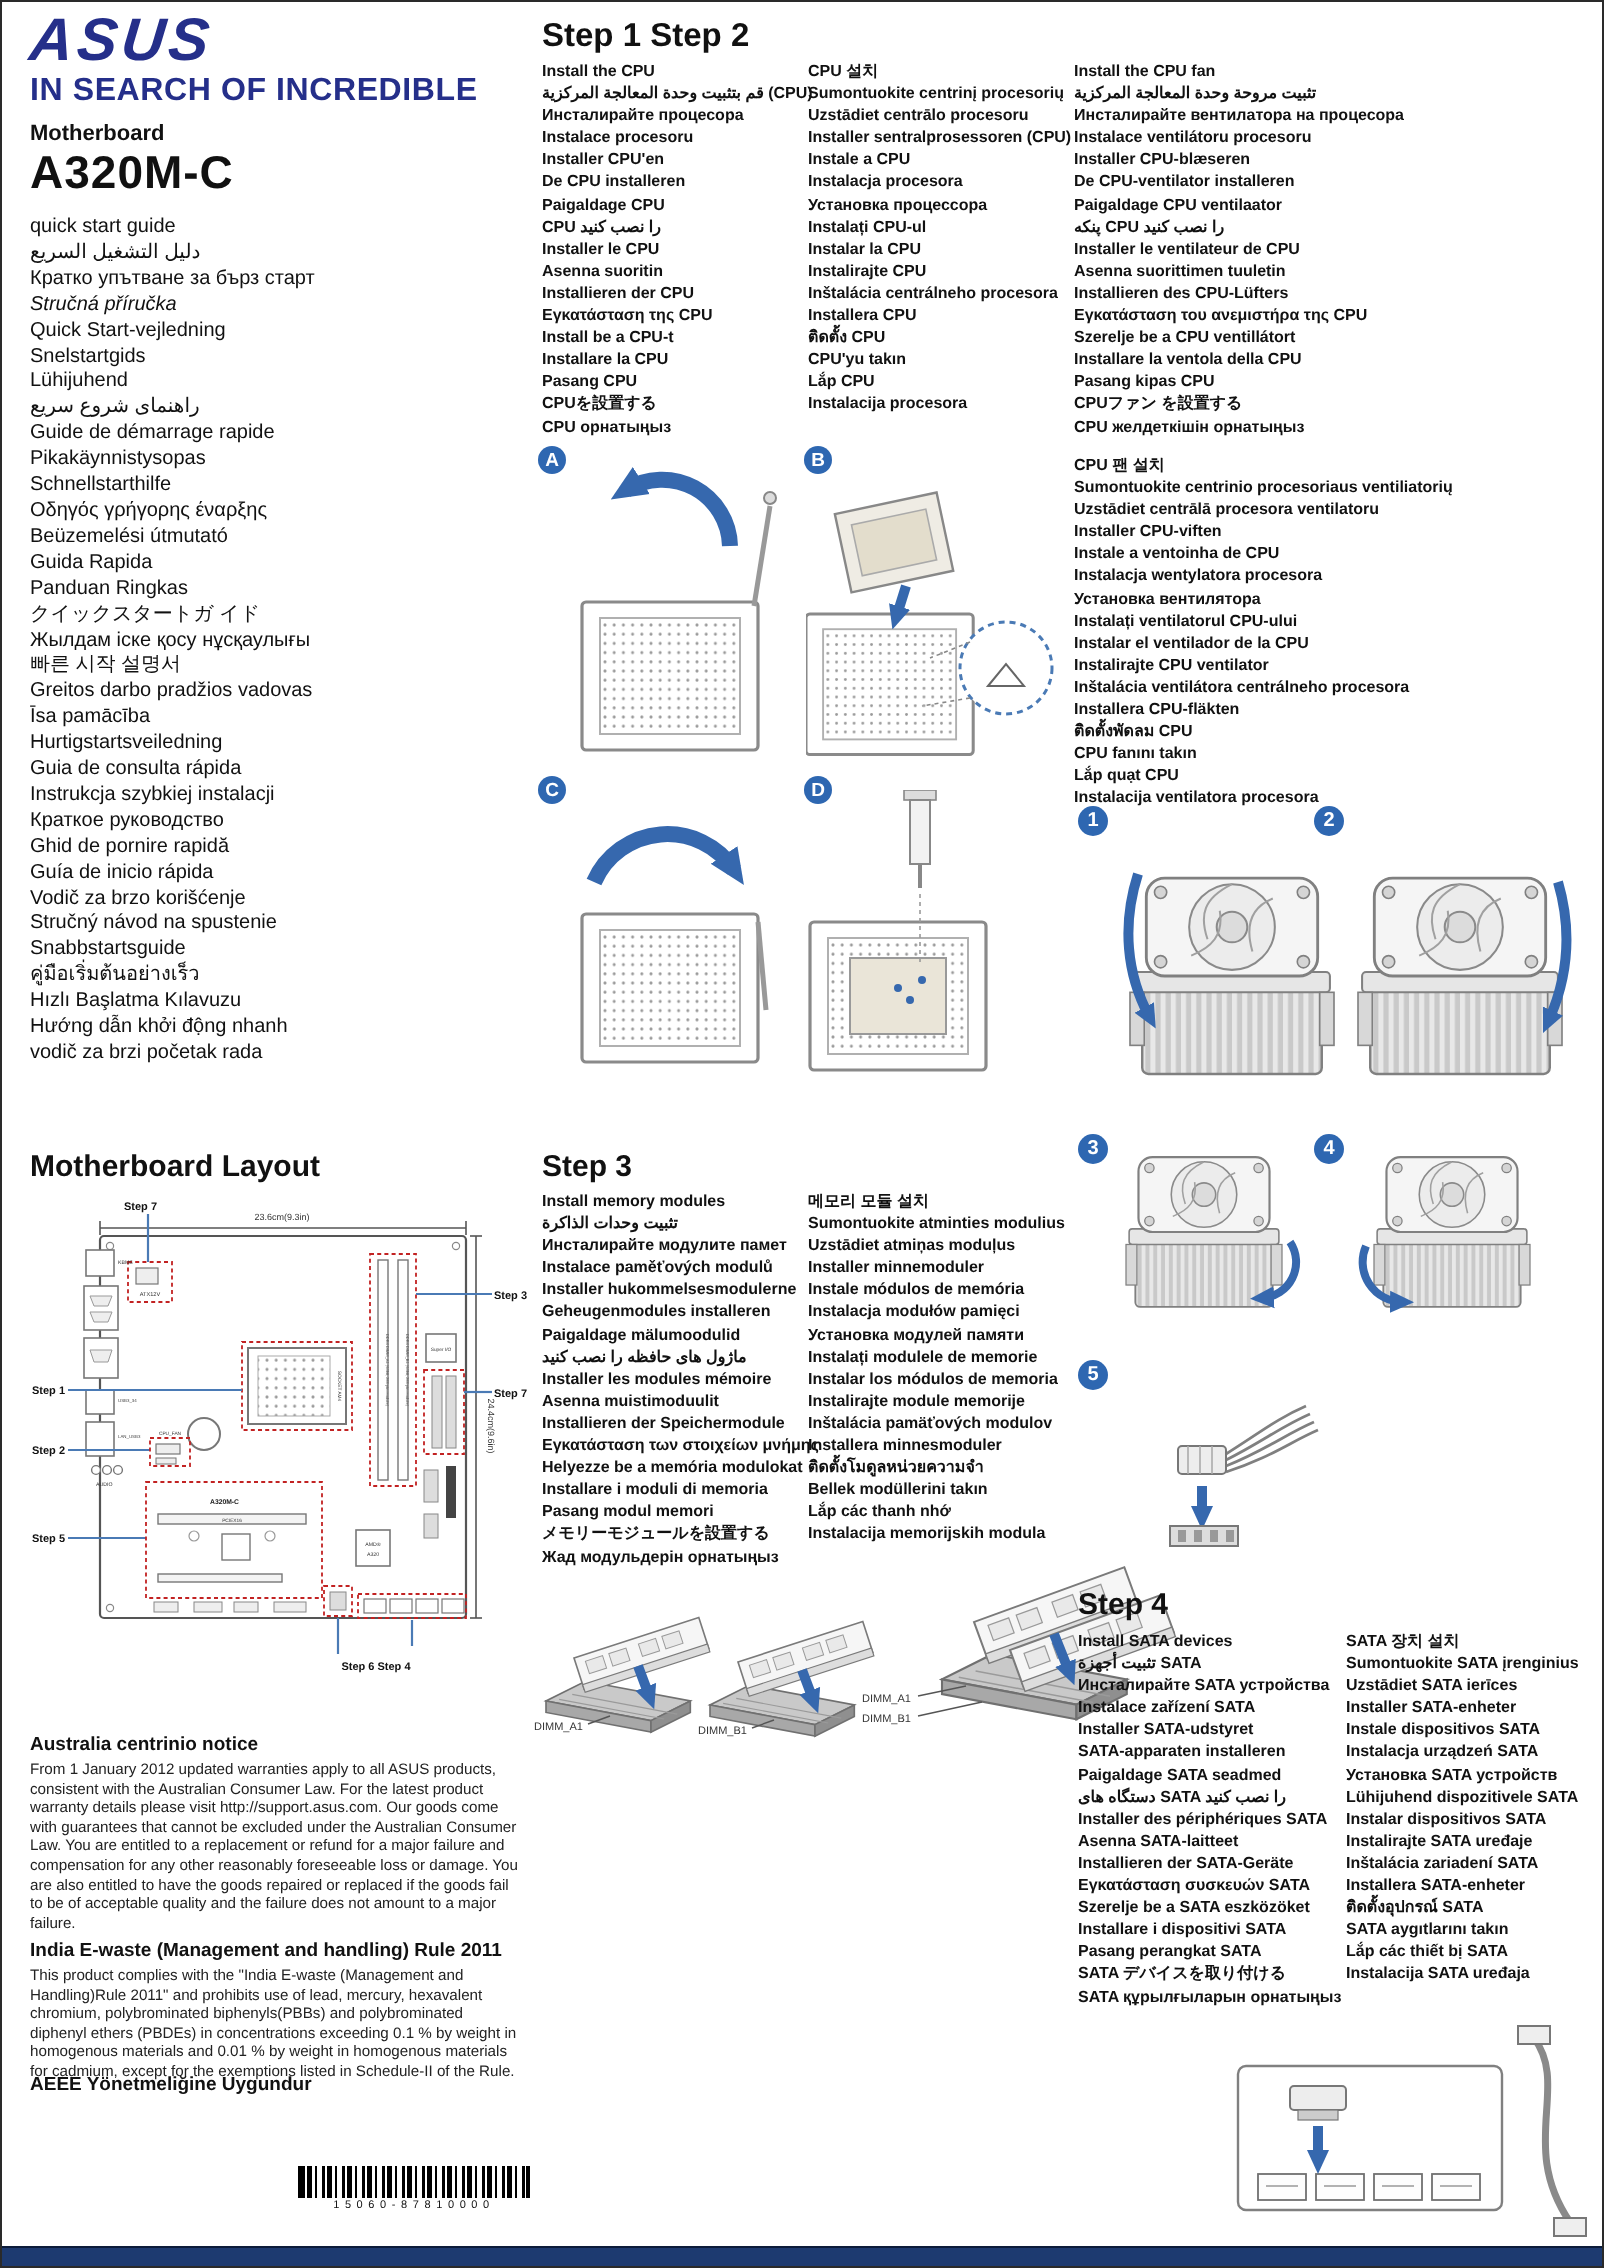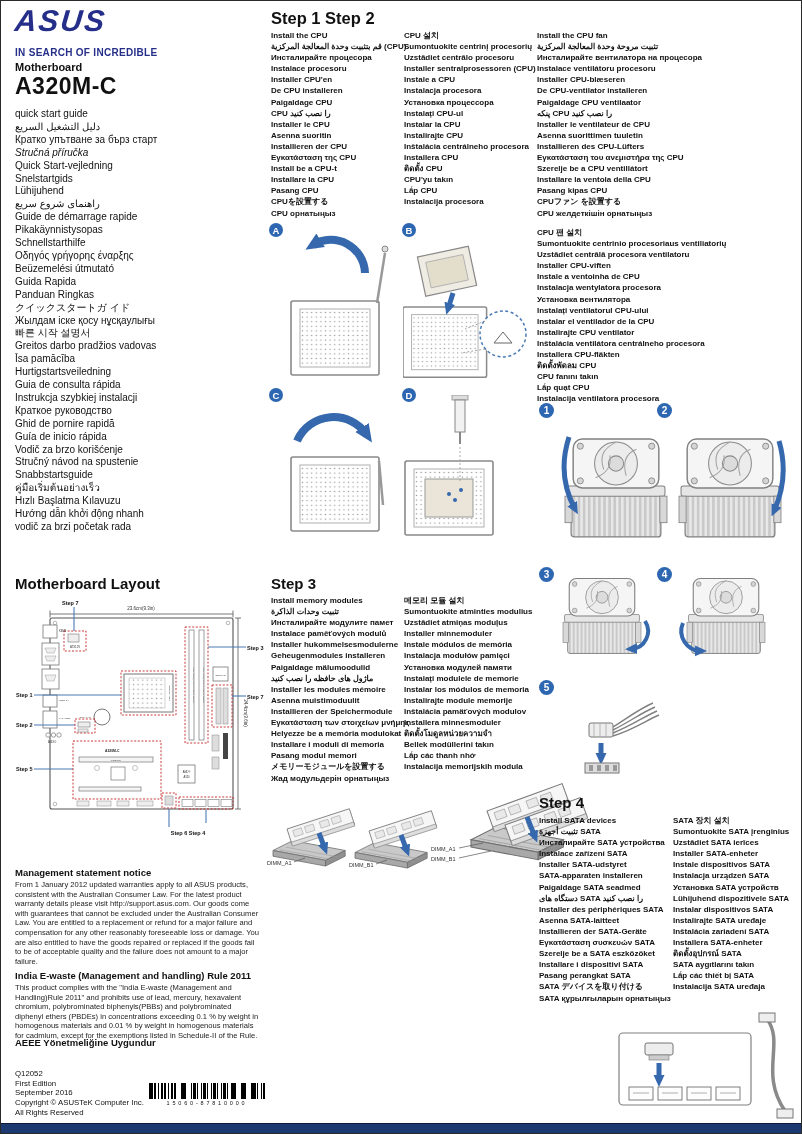--- a/index.html
+++ b/index.html
@@ -1,21 +1,21 @@
 <!DOCTYPE html>
 <html><head>
 <meta charset="utf-8">
 <style>
   html,body{margin:0;padding:0;background:#fff}
   .page{position:relative;width:802px;height:1134px;background:#fff;border:1px solid #2a2a2a;
         box-sizing:border-box;font-family:"Liberation Sans",sans-serif;color:#111;overflow:hidden}
   .abs{position:absolute}
   .logo{font-size:30px;font-weight:800;font-style:italic;letter-spacing:2px;color:#252f8a;
         line-height:28px;transform:skewX(-6deg)}
-  .tag{font-size:10px;font-weight:700;color:#252f8a;letter-spacing:0.3px;margin-top:12px}
+  .tag{font-size:16px;font-weight:700;color:#252f8a;letter-spacing:0.3px;margin-top:2px}
   .mbl{font-size:11px;font-weight:700}
   .model{font-size:23px;font-weight:700;letter-spacing:0.5px}
   .lang{font-size:10px;line-height:12.9px;white-space:nowrap}
   .lang>div:nth-child(4){font-style:italic}
   .lang>div:nth-child(20){}
   .h1{font-size:16.5px;font-weight:700}
   .h2{font-size:15px;font-weight:700}
   .col{font-size:8px;font-weight:700;line-height:11.1px;white-space:nowrap}
   .circ,.circ2{border-radius:50%;background:#2e67b1;color:#fff;font-weight:700;
         display:flex;align-items:center;justify-content:center}
@@ -244,33 +244,26 @@
     <rect x="172" y="202" width="54" height="12" class="rd"></rect>
     <rect x="175" y="204.5" width="11" height="7" fill="#fff" stroke="#777" stroke-width="0.6"></rect>
     <rect x="188" y="204.5" width="11" height="7" fill="#fff" stroke="#777" stroke-width="0.6"></rect>
     <rect x="201" y="204.5" width="11" height="7" fill="#fff" stroke="#777" stroke-width="0.6"></rect>
     <rect x="214" y="204.5" width="11" height="7" fill="#fff" stroke="#777" stroke-width="0.6"></rect>
     <line x1="162" y1="214" x2="162" y2="232" class="cl"></line>
     <line x1="199" y1="215" x2="199" y2="228" class="cl"></line>
     <text x="181" y="240" text-anchor="middle" class="lbl">Step 6 Step 4</text>
   </svg>
 
-  <div class="abs notice-h" style="left:14px;top:866px">Management statement notice</div>
+  <div class="abs notice-h" style="left:14px;top:866px">Australia centrinio notice</div>
   <div class="abs notice-b" style="left:14px;top:879px">From 1 January 2012 updated warranties apply to all ASUS products, consistent with the Australian Consumer Law. For the latest product warranty details please visit http://support.asus.com. Our goods come with guarantees that cannot be excluded under the Australian Consumer Law. You are entitled to a replacement or refund for a major failure and compensation for any other reasonably foreseeable loss or damage. You are also entitled to have the goods repaired or replaced if the goods fail to be of acceptable quality and the failure does not amount to a major failure.</div>
   <div class="abs notice-h" style="left:14px;top:969px">India E-waste (Management and handling) Rule 2011</div>
   <div class="abs notice-b" style="left:14px;top:982px">This product complies with the "India E-waste (Management and Handling)Rule 2011" and prohibits use of lead, mercury, hexavalent chromium, polybrominated biphenyls(PBBs) and polybrominated diphenyl ethers (PBDEs)  in concentrations exceeding 0.1 % by weight in homogenous materials and 0.01 % by weight in homogenous materials for cadmium, except for the exemptions listed in Schedule-II of the Rule.</div>
   <div class="abs notice-h" style="left:14px;top:1036px">AEEE Yönetmeliğine Uygundur</div>
 
-  <div class="abs ed" style="left:14px;top:1068px">
-      <div>Q12052</div>
-      <div>First Edition</div>
-      <div>September 2016</div>
-      <div>Copyright © ASUSTeK Computer Inc.</div>
-      <div>All Rights Reserved</div>
-    </div>
   <div class="abs" style="left:148px;top:1082px">
     <div class="bars"></div>
     <div class="bdigits">15060-87810000</div>
   </div>
 
   <div class="abs h1" style="left:270px;top:8px">Step 1 Step 2</div>
 
   <div class="abs col" style="left:270px;top:29px">
       <div>Install the CPU</div>
       <div>قم بتثبيت وحدة المعالجة المركزية (CPU)</div>

